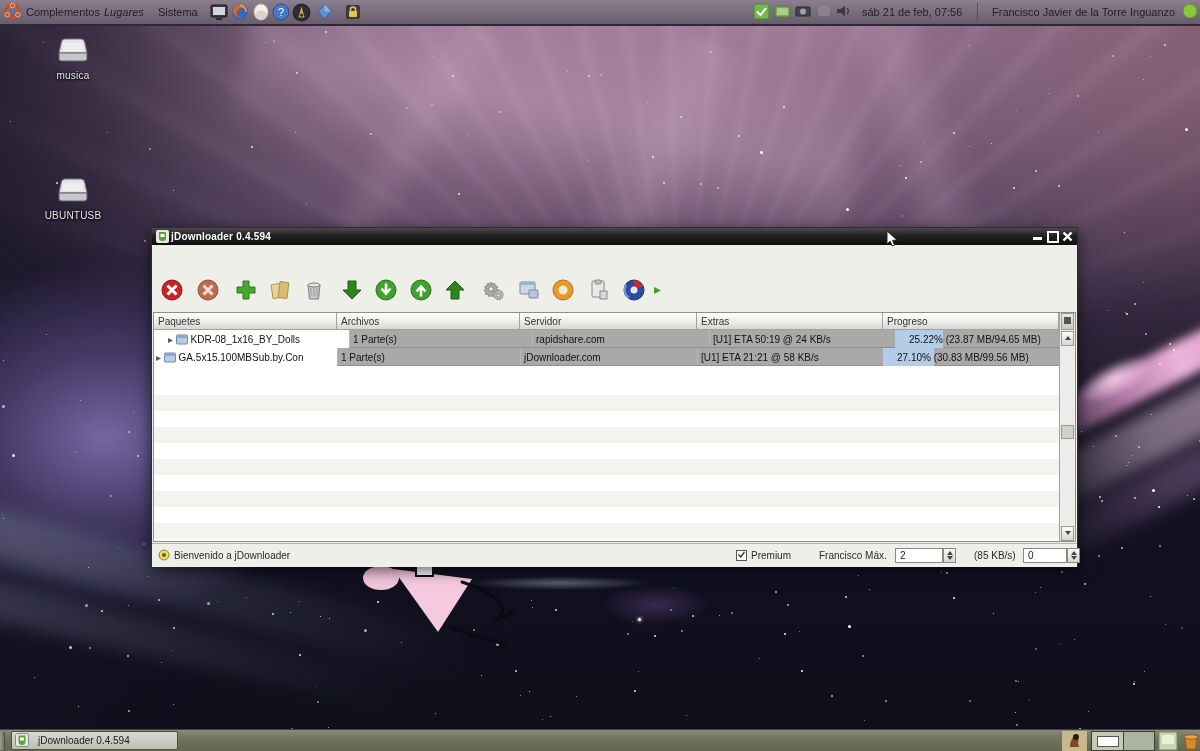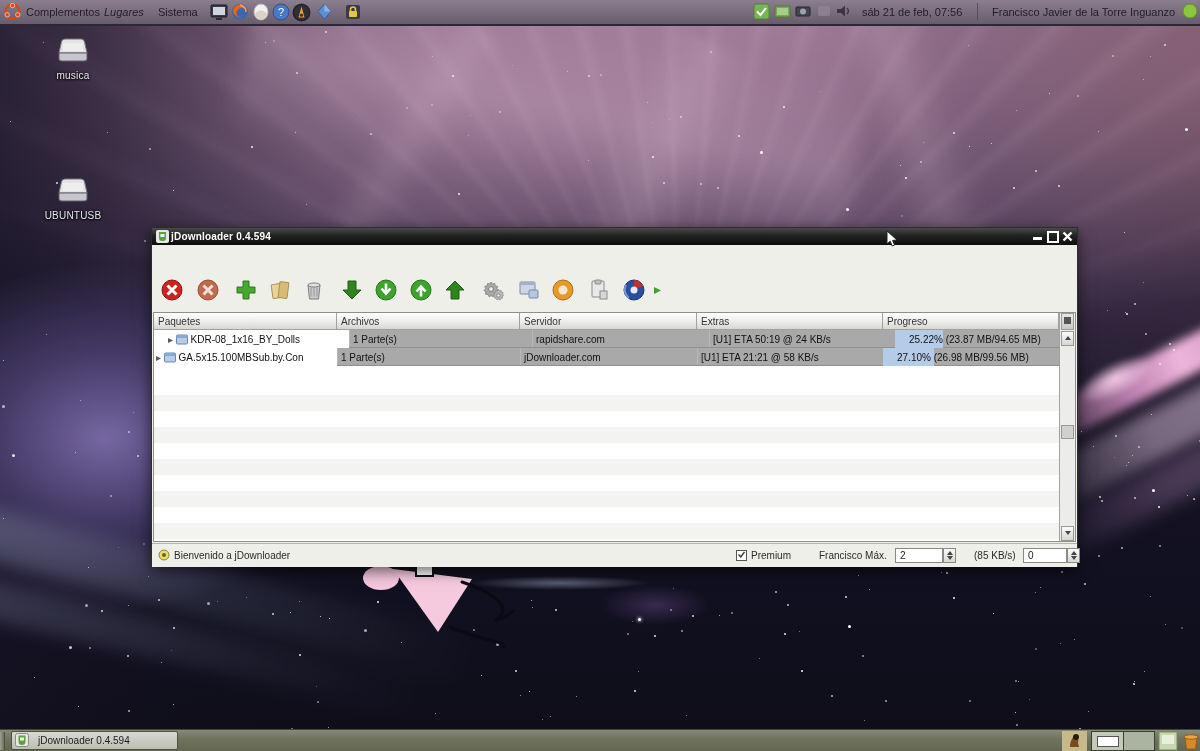--- a/index.html
+++ b/index.html
@@ -685,21 +685,21 @@
           <svg width="12" height="11" viewBox="0 0 12 11" style="vertical-align:-2px;">
               <rect x="0.5" y="1" width="11" height="9" rx="1" fill="#b8cce4" stroke="#6888b0"></rect>
               <rect x="0.5" y="1" width="11" height="3" fill="#88aad0"></rect>
             </svg>
           GA.5x15.100MBSub.by.Con</div>
         <div class="cell grey" style="left:183px;width:183px;">1 Parte(s)</div>
         <div class="cell grey" style="left:366px;width:177px;">jDownloader.com</div>
         <div class="cell grey" style="left:543px;width:186px;">[U1] ETA 21:21 @ 58 KB/s</div>
         <div class="cell grey" style="left:729px;width:176px;padding-left:0;">
           <span class="abs" style="left:0;top:0;width:51px;height:18px;background:#b4cce8;"></span>
-          <span class="abs" style="left:14px;top:4px;">27.10% (26.98 MB/99.56 MB)</span>
+          <span class="abs" style="left:14px;top:4px;">27.10% (30.83 MB/99.56 MB)</span>
           </div>
       </div>
       <div id="vscroll">
         <div class="sbtn" style="top:0;height:17px;background:linear-gradient(180deg,#e8e8e6,#c8c8c4);"><span style="display:inline-block;width:7px;height:7px;background:#555;margin-top:3px;"></span></div>
         <div class="sbtn" style="top:18px;"><span style="display:inline-block;margin-top:4px;border-left:3px solid transparent;border-right:3px solid transparent;border-bottom:4px solid #444;"></span></div>
         <div class="sbtn" style="top:112px;height:14px;background:#d0d0cc;"></div>
         <div class="sbtn" style="top:213px;"><span style="display:inline-block;margin-top:4px;border-left:3px solid transparent;border-right:3px solid transparent;border-top:4px solid #444;"></span></div>
       </div>
     </div>
     <div id="statusbar">

